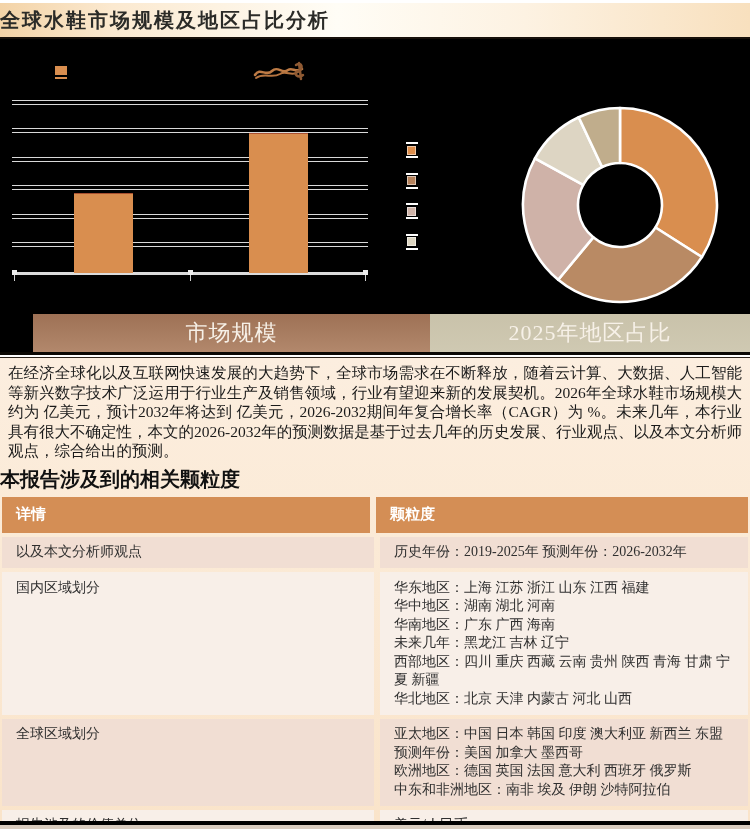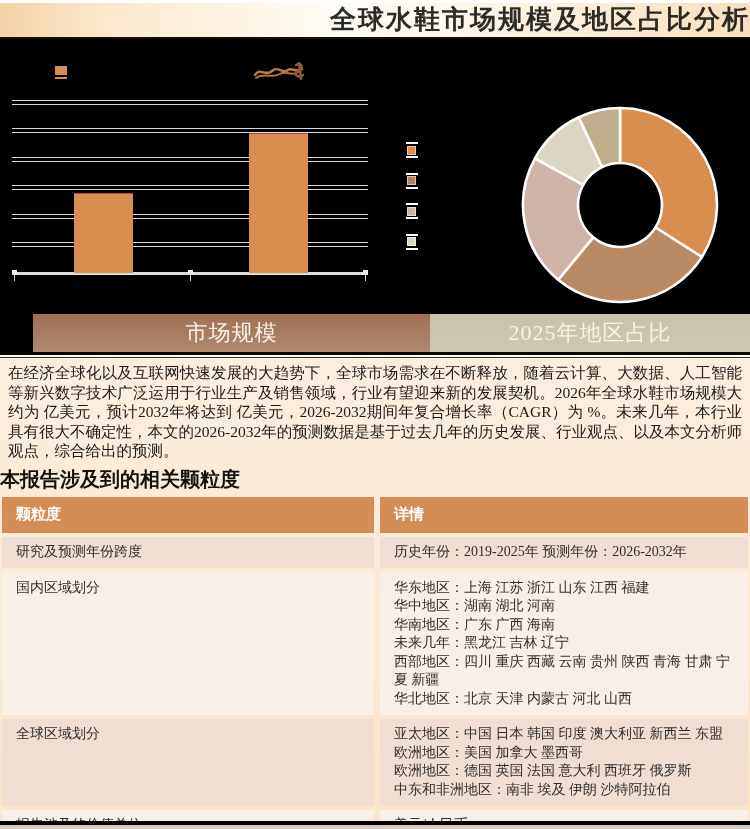--- a/index.html
+++ b/index.html
@@ -2,21 +2,21 @@
 <html><head>
 <meta charset="utf-8">
 <style>
   html,body{margin:0;padding:0;background:#888;}
   .page{position:relative;width:750px;height:829px;overflow:hidden;background:#000;
         font-family:"Liberation Serif","DejaVu Serif",serif;margin:0 auto;}
   
   .strip-top{height:3px;background:#FFFFFF;}
   .title-band{height:34px;border-bottom:2px solid #17100A;
       background:linear-gradient(90deg,#F3D3A7 0%,#FBE9D0 15%,#FFFDF6 45%,#FDF2E2 70%,#F8E0BE 100%);
-      text-align:right;line-height:34px;font-size:26px;font-weight:600;color:#2B2B28;letter-spacing:2px;}
+      text-align:left;line-height:34px;font-size:20px;font-weight:600;color:#2B2B28;letter-spacing:2px;}
   
   .chart-panel{position:relative;height:275px;background:#000000;}
   .bar-legend-swatch{position:absolute;left:55px;top:27px;width:12px;height:9px;}
   .bar-legend-underline{position:absolute;left:55px;top:38px;width:12px;height:2px;}
   .scribble{position:absolute;left:252px;top:20px;}
   .plot{position:absolute;left:12px;top:63px;width:356px;height:174px;}
   .gridline{position:absolute;left:0;width:356px;height:5px;box-sizing:border-box;
       border-top:1.5px solid #D9D9D9;border-bottom:1.5px solid #D9D9D9;}
   .xaxis{position:absolute;left:0;top:170px;width:356px;height:3px;background:#DCDCDC;}
   .tick{position:absolute;top:168px;width:5px;height:5px;background:#EDEDED;}
@@ -131,45 +131,45 @@
   </div>
   <div class="sep-black"></div>
   <div class="sep-white"></div>
   <div class="sep-dark"></div>
 
   <div class="body">
     <p class="intro">在经济全球化以及互联网快速发展的大趋势下，全球市场需求在不断释放，随着云计算、大数据、人工智能等新兴数字技术广泛运用于行业生产及销售领域，行业有望迎来新的发展契机。2026年全球水鞋市场规模大约为 亿美元，预计2032年将达到 亿美元，2026-2032期间年复合增长率（CAGR）为 %。未来几年，本行业具有很大不确定性，本文的2026-2032年的预测数据是基于过去几年的历史发展、行业观点、以及本文分析师观点，综合给出的预测。</p>
     <div class="table-title">本报告涉及到的相关颗粒度</div>
     <div class="gran-table" id="granTable">
         <div class="t-head">
+          <div class="t-hcell right">详情</div>
           <div class="t-hcell left">颗粒度</div>
-          <div class="t-hcell right">详情</div>
         </div>
         <div class="t-row dark">
-          <div class="t-cell left">研究及预测年份跨度</div>
+          <div class="t-cell left">以及本文分析师观点</div>
           <div class="t-cell right">
             <div class="dline">历史年份：2019-2025年 预测年份：2026-2032年</div>
           </div>
         </div>
         <div class="t-row light">
           <div class="t-cell left">国内区域划分</div>
           <div class="t-cell right">
             <div class="dline">华东地区：上海 江苏 浙江 山东 江西 福建</div>
             <div class="dline">华中地区：湖南 湖北 河南</div>
             <div class="dline">华南地区：广东 广西 海南</div>
             <div class="dline">未来几年：黑龙江 吉林 辽宁</div>
             <div class="dline">西部地区：四川 重庆 西藏 云南 贵州 陕西 青海 甘肃 宁夏 新疆</div>
             <div class="dline">华北地区：北京 天津 内蒙古 河北 山西</div>
           </div>
         </div>
         <div class="t-row dark">
           <div class="t-cell left">全球区域划分</div>
           <div class="t-cell right">
             <div class="dline">亚太地区：中国 日本 韩国 印度 澳大利亚 新西兰 东盟</div>
-            <div class="dline">欧洲地区：美国 加拿大 墨西哥</div>
+            <div class="dline">预测年份：美国 加拿大 墨西哥</div>
             <div class="dline">欧洲地区：德国 英国 法国 意大利 西班牙 俄罗斯</div>
             <div class="dline">中东和非洲地区：南非 埃及 伊朗 沙特阿拉伯</div>
           </div>
         </div>
         <div class="t-row light">
           <div class="t-cell left">报告涉及的价值单位</div>
           <div class="t-cell right">
             <div class="dline">美元/人民币</div>
           </div>
         </div>

